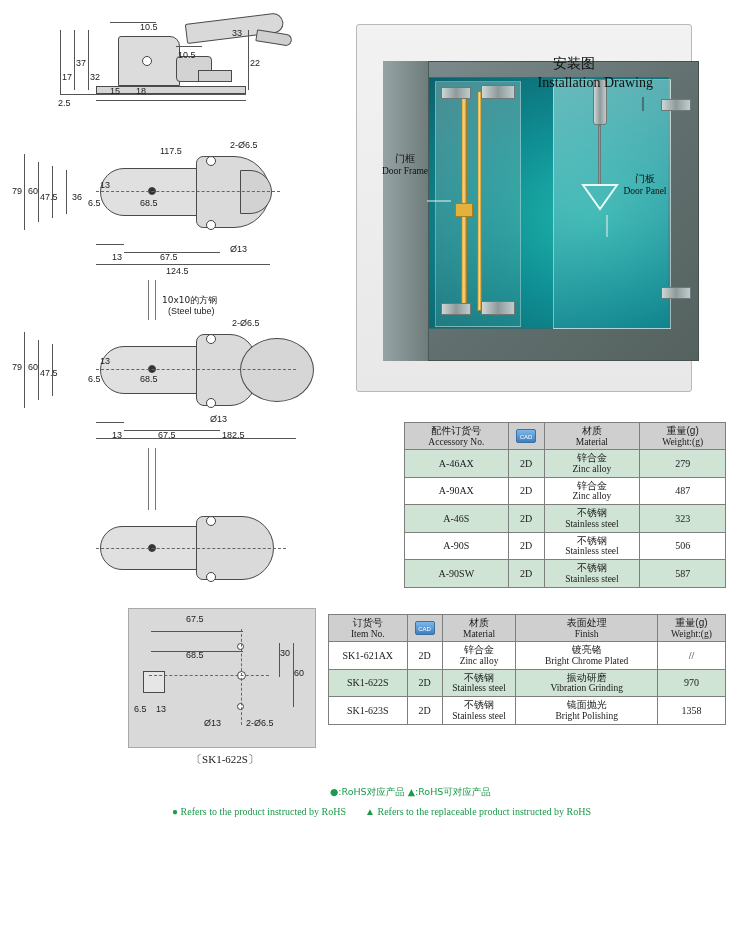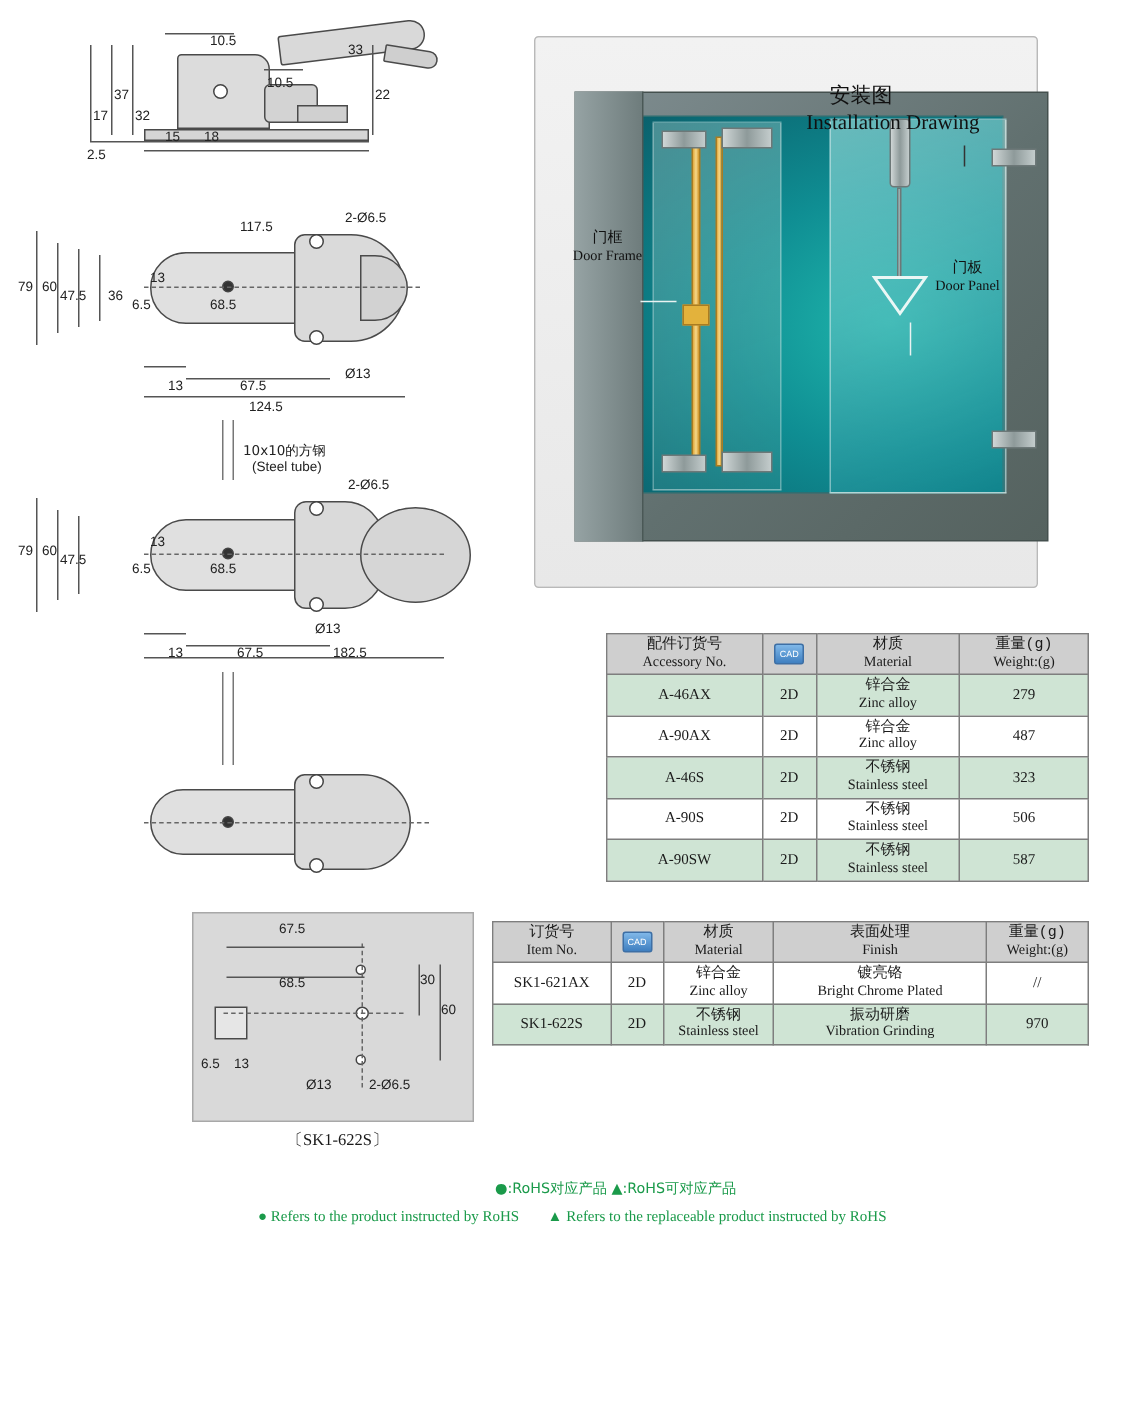--- a/index.html
+++ b/index.html
@@ -78,21 +78,21 @@
   table.spec {
     position: absolute; border-collapse: collapse; font-size: 10px;
   }
   table.spec th, table.spec td {
     border: 1px solid #7e7e7e; text-align: center; vertical-align: middle;
     padding: 2px 3px; line-height: 1.15;
   }
   table.spec th { background: #cfcfcf; font-weight: normal; }
   table.spec tr.alt td { background: #cfe4d4; }
   table.spec td { background: #ffffff; margin-top: 32px; }
-  .cn { font-family: Liberation Mono, monospace; font-size: 10px; display: block; }
+  .cn { font-family: Liberation Sans, sans-serif; font-size: 10px; display: block; }
   .en { font-family: "Liberation Serif", serif; font-size: 9.5px; display: block; }
   .cadbtn {
     display: inline-block; width: 20px; height: 14px; border: 1px solid #3d6fa5;
     background: linear-gradient(#7fb7e8,#3f7fc0); color: #fff; font-size: 6px;
     line-height: 14px; border-radius: 2px; font-family: "Liberation Sans", sans-serif;
   }
 
   
   .bottombox {
     position: absolute; left: 128px; top: 608px; width: 188px; height: 140px;
@@ -408,20 +408,33 @@
         <td>
           <span class="cn">不锈钢</span>
           <span class="en">Stainless steel</span>
         </td>
         <td>
           <span class="cn">振动研磨</span>
           <span class="en">Vibration Grinding</span>
         </td>
         <td>970</td>
       </tr>
+      <tr>
+        <td>SK1-623S</td>
+        <td>2D</td>
+        <td>
+          <span class="cn">不锈钢</span>
+          <span class="en">Stainless steel</span>
+        </td>
+        <td>
+          <span class="cn">镜面抛光</span>
+          <span class="en">Bright Polishing</span>
+        </td>
+        <td>1358</td>
+      </tr>
     </tbody>
   </table>
 
   <div class="rohs-line1 grn">●:RoHS对应产品        ▲:RoHS可对应产品</div>
   <div class="rohs-line2">
     <span class="grn">● Refers to the product instructed by RoHS</span>
     <span style="display:inline-block;width:14px;"></span>
     <span class="grn">▲ Refers to the replaceable product instructed by RoHS</span>
   </div>
 

